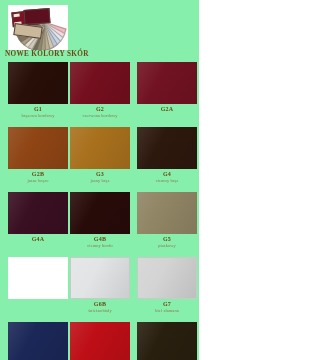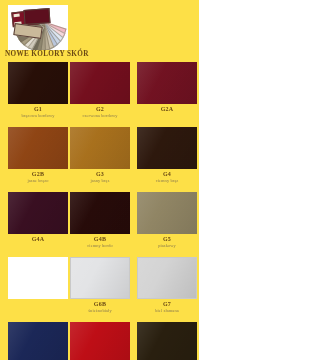--- a/index.html
+++ b/index.html
@@ -12,21 +12,21 @@
     height: 360px;
     overflow: hidden;
     font-family: "Liberation Serif", serif;
     color: #7a6a3a;
   }
 
   .page {
     position: relative;
     width: 199px;
     height: 360px;
-    background: #fde047;
+    background: #86efac;
     box-sizing: border-box;
   }
 
   
   .header {
     position: relative;
     width: 199px;
     height: 62px;
   }
   .hero {

